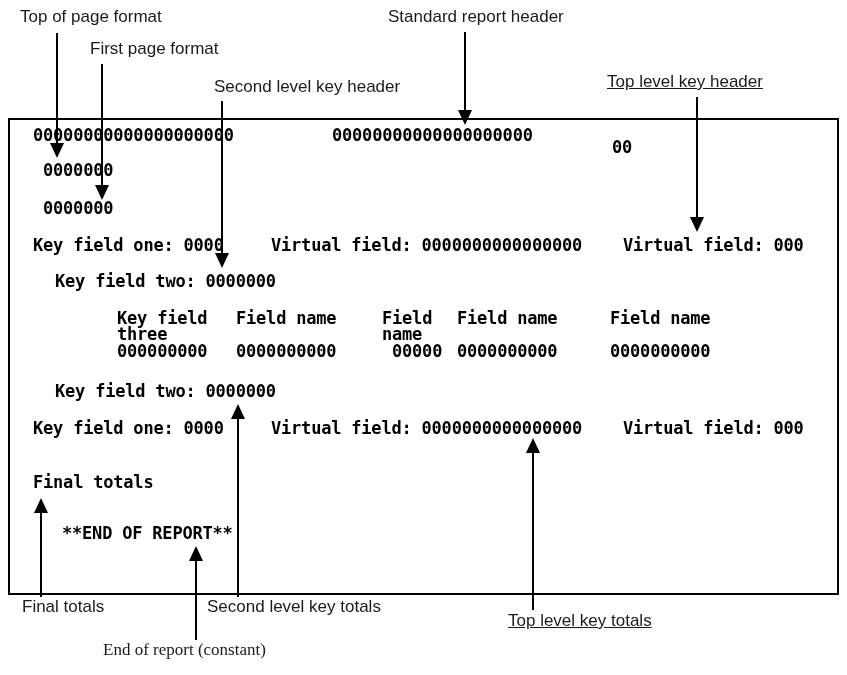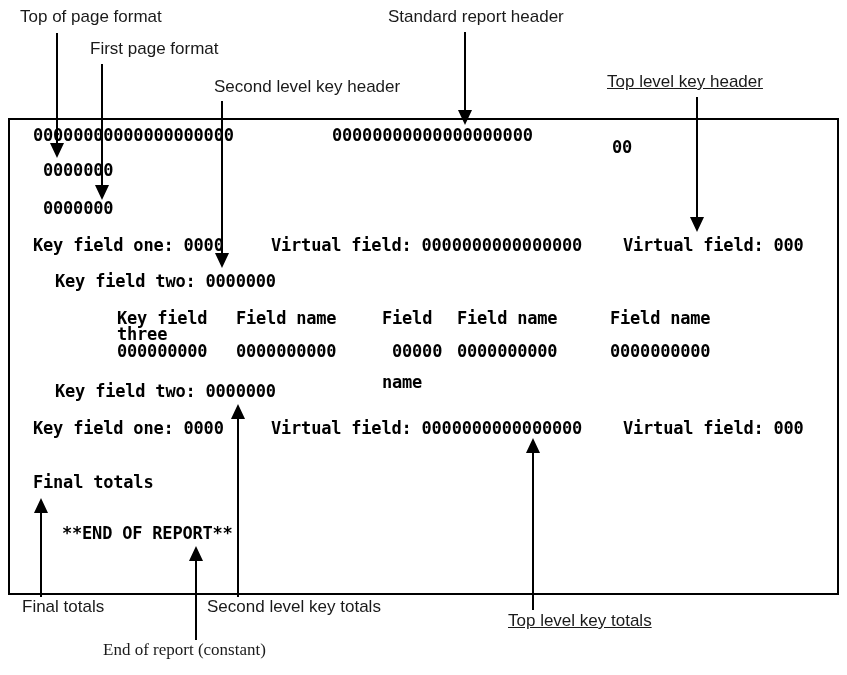--- a/index.html
+++ b/index.html
@@ -62,21 +62,21 @@
       <div class="mono" style="left: 33px; top: 237px;">Key field one: 0000</div>
       <div class="mono" style="left: 271px; top: 237px;">Virtual field: 0000000000000000</div>
       <div class="mono" style="left: 623px; top: 237px;">Virtual field: 000</div>
       <div class="mono" style="left: 55px; top: 273px;">Key field two: 0000000</div>
       <div class="mono" style="left: 117px; top: 310px;">Key field</div>
       <div class="mono" style="left: 236px; top: 310px;">Field name</div>
       <div class="mono" style="left: 382px; top: 310px;">Field</div>
       <div class="mono" style="left: 457px; top: 310px;">Field name</div>
       <div class="mono" style="left: 610px; top: 310px;">Field name</div>
       <div class="mono" style="left: 117px; top: 326px;">three</div>
-      <div class="mono" style="left: 382px; top: 326px; margin-top: 48px;">name</div>
+      <div class="mono" style="left: 382px; top: 326px;">name</div>
       <div class="mono" style="left: 117px; top: 343px;">000000000</div>
       <div class="mono" style="left: 236px; top: 343px;">0000000000</div>
       <div class="mono" style="left: 392px; top: 343px;">00000</div>
       <div class="mono" style="left: 457px; top: 343px;">0000000000</div>
       <div class="mono" style="left: 610px; top: 343px;">0000000000</div>
       <div class="mono" style="left: 55px; top: 383px;">Key field two: 0000000</div>
       <div class="mono" style="left: 33px; top: 420px;">Key field one: 0000</div>
       <div class="mono" style="left: 271px; top: 420px;">Virtual field: 0000000000000000</div>
       <div class="mono" style="left: 623px; top: 420px;">Virtual field: 000</div>
       <div class="mono" style="left: 33px; top: 474px;">Final totals</div>

